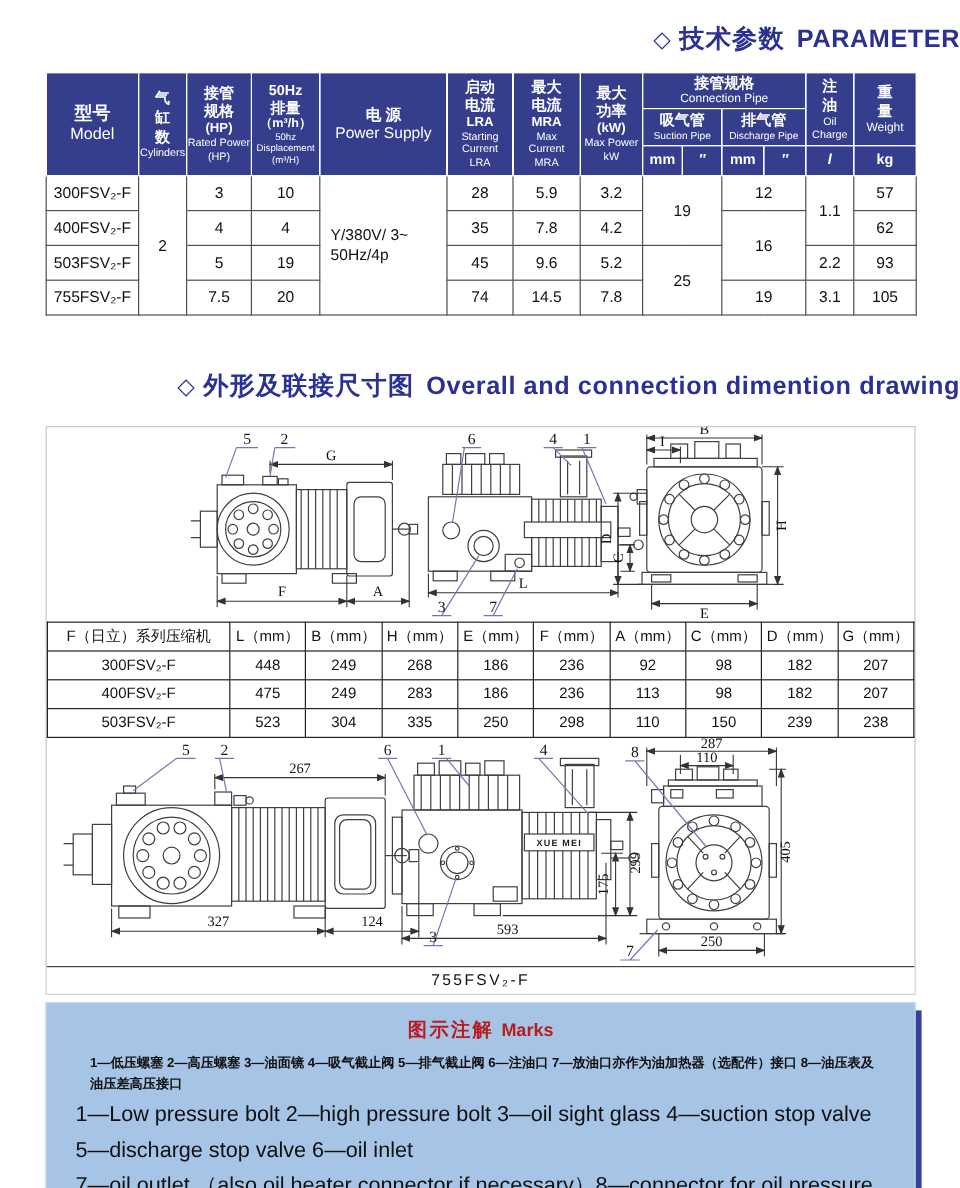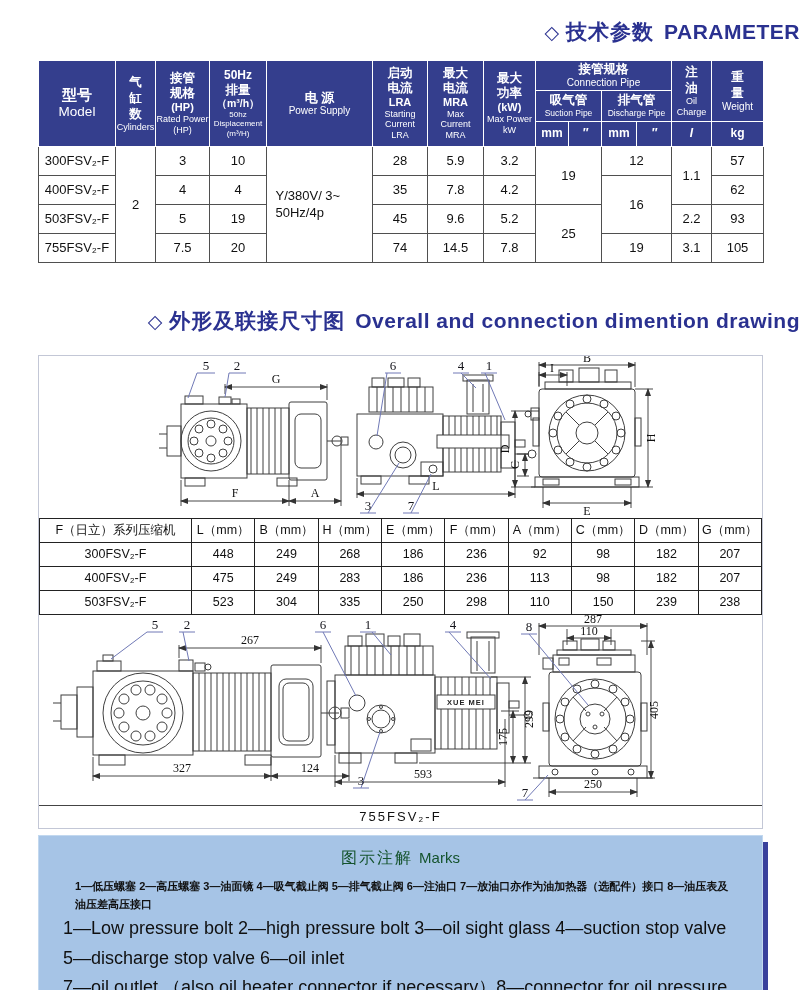--- a/index.html
+++ b/index.html
@@ -7,21 +7,21 @@
   .h1{margin:0;padding:18px 0 0 40px;font-size:21px;font-weight:bold;color:#2a3190;letter-spacing:1px;text-align:right;}
   .h1 .en{letter-spacing:0.5px;margin-left:10px;}
   .h1 .dia{font-weight:normal;margin-right:6px;font-size:19px;}
   
   table.param{border-collapse:collapse;table-layout:fixed;width:725px;margin:14px 0 0 38px;}
   .param th{background:#343e8d;color:#fff;border:1px solid #ffffff;padding:1px 0;font-weight:bold;
             vertical-align:middle;text-align:center;line-height:1.18;overflow:hidden;}
   .param td{border:1px solid #4f4f4f;text-align:center;font-size:13px;color:#111;height:28px;background:#fff;padding:0;}
   .hr1 th{height:26px;} .hr2 th{height:28px;} .hr3 th{height:22px;font-size:12px;}
   .z15{font-size:15px}.z13{font-size:13px}.z12{font-size:12.5px}
-  .e14{font-size:13.5px;font-weight:normal}.e11{font-size:10px;font-weight:normal}
+  .e14{font-size:13.5px;font-weight:normal}.e11{font-size:13px;font-weight:normal}
   .e10{font-size:10px;font-weight:normal}.e9{font-size:9px;font-weight:normal}
   .e85{font-size:8.5px;font-weight:normal}.e8{font-size:8px;font-weight:normal}
   .b12{font-size:12px}.b11{font-size:11px}.b10{font-size:10.5px}
   .w2{width:2em;margin:0 auto;word-break:break-all;}
   .vst{width:1.1em;margin:0 auto;word-break:break-all;line-height:1.3;}
   .enw{width:46px;margin:0 auto}.enw2{width:38px;margin:0 auto}
   .it{font-style:italic}
   .psb{width:88px;margin:0 auto;text-align:left;font-size:13px;line-height:1.35;}
   
   .dbox{width:725px;margin:20px 0 0 38px;border:1px solid #c3c7d6;box-sizing:border-box;background:#fff;}
@@ -33,21 +33,21 @@
   text.cl{fill:#15151c;font-size:13px;font-family:"Liberation Serif",serif;}
   text.dl{fill:#111;font-size:12px;font-family:"Liberation Serif",serif;}
   text.brand{fill:#222;font-size:7.5px;font-weight:bold;letter-spacing:1px;font-family:"Liberation Sans",sans-serif;}
   table.dim{border-collapse:collapse;table-layout:fixed;width:100%;}
   .dim th,.dim td{border:1px solid #222;font-size:12.5px;font-weight:normal;text-align:center;height:23px;background:#fff;color:#111;padding:0;}
   .caption{height:22px;line-height:22px;text-align:center;font-size:13px;letter-spacing:2px;
            border-top:1.5px solid #444;color:#111;background:#fff;}
   
   .legend{width:725px;margin:6px 0 0 38px;box-sizing:border-box;background:#a6c4e6;
           border:1px solid #c2d8ef;box-shadow:5px 7px 0 #39419c;padding:10px 24px 12px 24px;}
-  .legend .ttl{text-align:center;font-size:16px;font-weight:normal;color:#14532d;margin:2px 0 8px 0;letter-spacing:2px;}
+  .legend .ttl{text-align:center;font-size:16px;font-weight:bold;color:#b91c1c;margin:2px 0 8px 0;letter-spacing:2px;}
   .legend .ttl .en{letter-spacing:0;margin-left:6px;font-size:15px;}
   .legend .zh{font-size:11px;font-weight:bold;color:#101010;line-height:1.7;margin-left:12px;}
   .legend .en1,.legend .en2{font-size:18px;color:#101010;line-height:1.65;}
 </style>
 </head>
 <body>
 
 <h1 class="h1"><span class="dia">◇</span><span>技术参数</span><span class="en">PARAMETER</span></h1>
 
 <table class="param">

